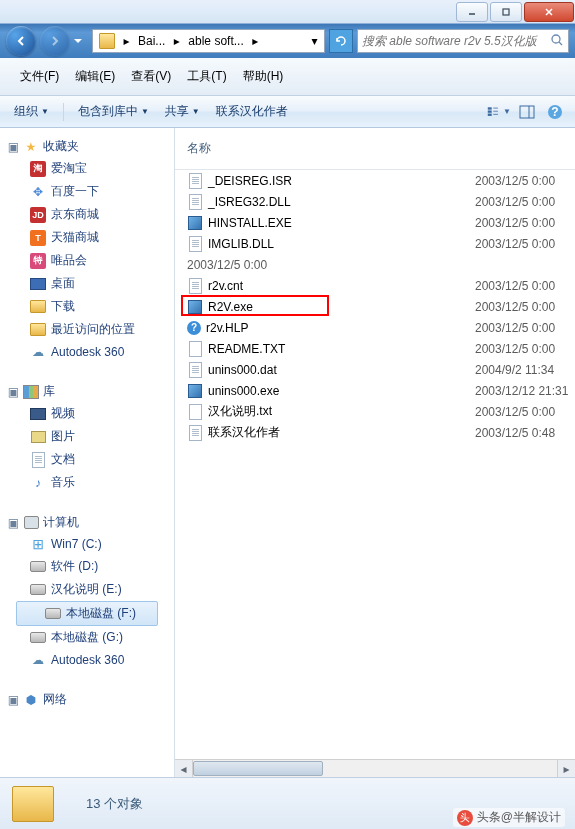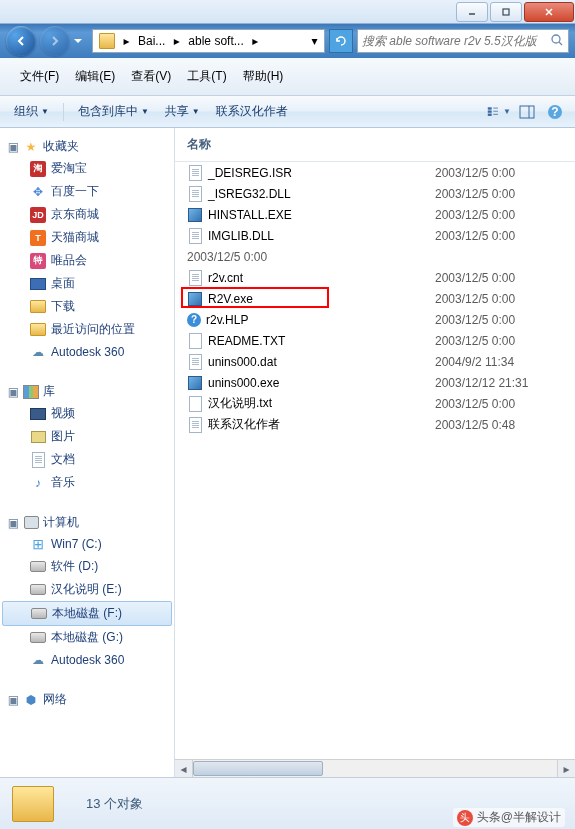--- a/index.html
+++ b/index.html
@@ -31,21 +31,21 @@
 .tb-btn .dd { font-size: 8px; }
 .tb-spacer { flex: 1; }
 .tb-icon { width: 24px; height: 24px; display: flex; align-items: center; justify-content: center; color: #3b6aa0; }
 
 .content { display: flex; height: calc(100% - 24px - 34px - 22px - 32px - 52px - 16px); background: #fff; }
 .sidebar { width: 175px; background: #fff; border-right: 1px solid #d6e0ea; overflow-y: auto; overflow-x: hidden; padding-top: 8px; }
 .side-group { margin-bottom: 18px; }
 .side-head { display: flex; align-items: center; gap: 4px; padding: 2px 4px 2px 8px; color: #1e3f78; }
 .side-head .exp { width: 11px; height: 11px; display: flex; align-items: center; justify-content: center; color: #6a809b; }
 .side-item { display: flex; align-items: center; gap: 5px; padding: 3px 4px 3px 30px; color: #1e3f78; }
-.side-item.selected { background: linear-gradient(#e8f2fc,#d0e5f8); border: 1px solid #9ec6ea; border-radius: 2px; margin: 0 2px; padding-left: 28px; }
+.side-item.selected { background: linear-gradient(#e8f2fc,#d0e5f8); border: 1px solid #9ec6ea; border-radius: 2px; margin: 0 16px; padding-left: 28px; }
 .ico { width: 16px; height: 16px; display: inline-flex; align-items: center; justify-content: center; flex-shrink: 0; }
 .ico-star { color: #f6b842; }
 .ico-folder { width:16px; height:13px; background: linear-gradient(#ffe79c,#e8b74a); border:1px solid #c6972b; border-radius:1px; }
 .ico-drive { width:16px; height:11px; background: linear-gradient(#e8e8e8,#b8b8b8); border:1px solid #888; border-radius:2px; }
 .ico-red { background:#c43030; color:#fff; font-size:9px; font-weight:bold; border-radius:2px; }
 .ico-orange { background:#f07020; color:#fff; font-size:9px; font-weight:bold; border-radius:2px; }
 .ico-pink { background:#d84a7a; color:#fff; font-size:9px; font-weight:bold; border-radius:2px; }
 .ico-desktop { width:16px; height:12px; background:#3d6db5; border:1px solid #254a82; }
 .ico-music { color:#3b7ecf; }
 .ico-doc { width:13px; height:16px; background:#fff; border:1px solid #a4b5c7; position:relative; }
@@ -55,25 +55,25 @@
 .ico-hlp { width:14px; height:14px; border-radius:50%; background:#3d8ed8; color:#fff; font-size:10px; font-weight:bold; }
 .ico-lib { width:16px; height:14px; background: linear-gradient(90deg,#5a9ed8 33%, #8ec777 33% 66%, #e8a94a 66%); border:1px solid #888; }
 .ico-comp { width:15px; height:13px; background:#d8e0e8; border:1px solid #888; border-radius:2px; }
 .ico-win { color:#4fa3e0; font-size:14px; }
 .ico-net { color:#4a88c7; }
 .ico-cloud { color:#5a8ab0; }
 .ico-video { width:16px; height:12px; background:#3a5a8a; border:1px solid #1f3a5a; }
 .ico-pic { width:15px;height:12px;background:#e8d888;border:1px solid #a89850; }
 
 .filepane { flex: 1; display: flex; flex-direction: column; overflow: hidden; }
-.col-headers { height: 34px; border-bottom: 1px solid #e0e6ec; display: flex; align-items: center; padding-left: 12px; color: #46607c; font-weight: bold; }
+.col-headers { height: 42px; border-bottom: 1px solid #e0e6ec; display: flex; align-items: center; padding-left: 12px; color: #46607c; }
 .col-name { width: 255px; }
 .col-date { flex: 1; }
 .file-list { flex: 1; overflow: auto; }
-.file-row { display: flex; align-items: center; height: 21px; padding-left: 12px; position: relative; }
+.file-row { display: flex; align-items: center; height: 21px; padding-left: 12px; position: relative; gap: 40px; }
 .file-row .fname { width: 248px; display: flex; align-items: center; gap: 5px; color: #000; }
 .file-row .fdate { color: #5a5a5a; }
 .highlight-box { position: absolute; border: 2px solid #ff0000; pointer-events: none; }
 .hscroll { height: 18px; background: #f0f0f0; border-top: 1px solid #d0d0d0; display:flex; }
 .hscroll .track { flex:1; position:relative; }
 .hscroll .thumb { position:absolute; left:0; top:1px; height:15px; width:130px; background:linear-gradient(#e0e8f0,#c0d0e0); border:1px solid #a0b0c0; border-radius:2px; }
 .hscroll .arr { width:18px; display:flex; align-items:center; justify-content:center; color:#606a76; background:#eaedf1; border-left:1px solid #d0d0d0; }
 .hscroll .arr:first-child { border-left:none; border-right:1px solid #d0d0d0; }
 
 .statusbar { height: 52px; background: linear-gradient(#f0f5fb,#dfeaf6); border-top: 1px solid #c0d0e0; display: flex; align-items: center; padding: 0 12px; gap: 32px; }

